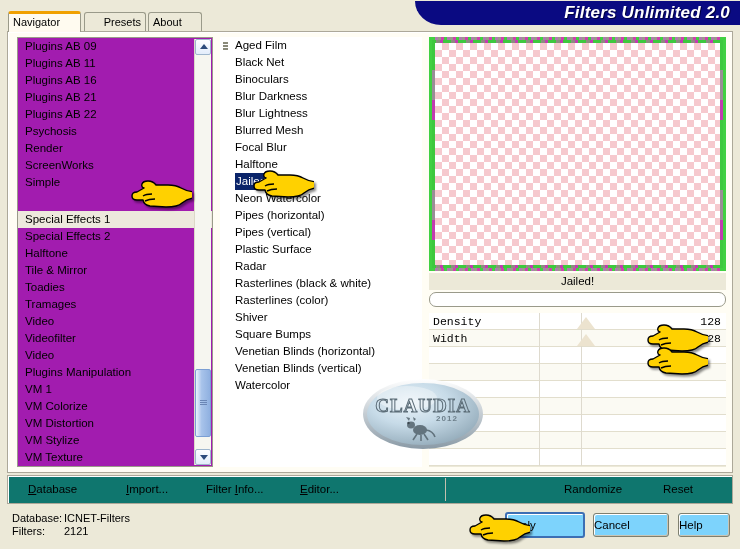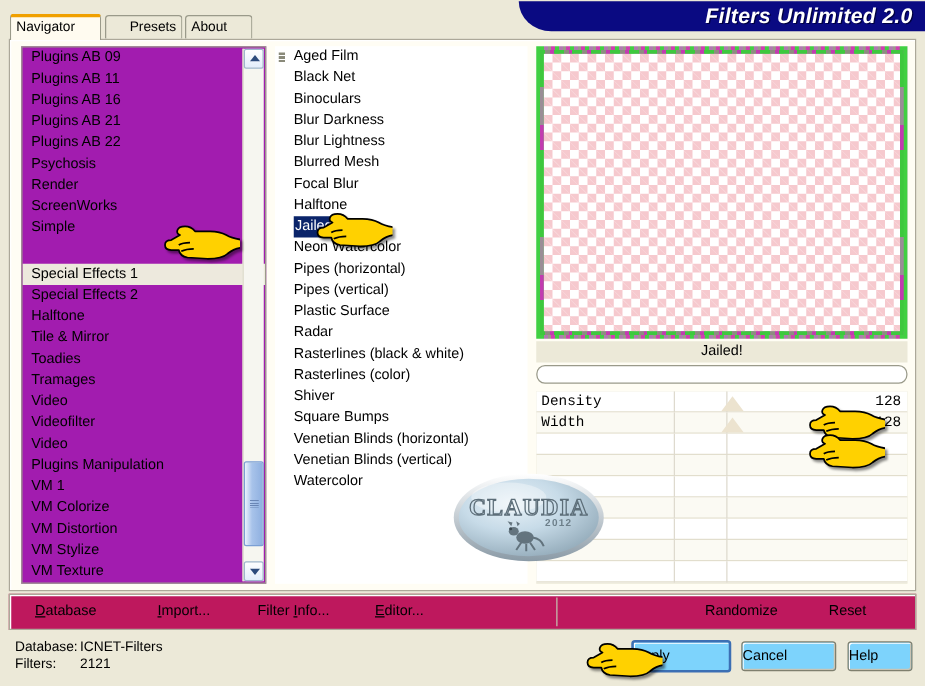--- a/index.html
+++ b/index.html
@@ -132,21 +132,21 @@
   .plabel{position:absolute;left:4px;top:0;line-height:17px;font-size:11.5px;color:#000;white-space:nowrap;}
   .pvalue{position:absolute;right:5px;top:0;line-height:17px;font-size:11.5px;color:#000;}
   .ptick{position:absolute;left:110px;top:0;width:1px;height:17px;background:#dedace;}
   .ptick2{position:absolute;left:152px;top:0;width:1px;height:17px;background:#dedace;}
   .pslider{position:absolute;left:148px;bottom:0;width:0;height:0;
      border-left:9px solid transparent;border-right:9px solid transparent;border-bottom:12px solid #ece3cf;}
 
   
   .actionbar{
     position:absolute;left:7px;top:475px;width:726px;height:29px;
-    background:#be185d;border:1px solid #aca899;box-sizing:border-box;
+    background:#0f766e;border:1px solid #aca899;box-sizing:border-box;
     box-shadow:inset 1px 1px 0 #ffffff;
   }
   .abdiv{position:absolute;top:2px;bottom:2px;width:1px;background:#c3bfae;}
   .ablink{
     position:absolute;top:0;height:27px;line-height:27px;font-size:11.5px;color:#000;
     white-space:nowrap;cursor:default;
   }
   .ablink u{text-decoration:underline;}
 
   

